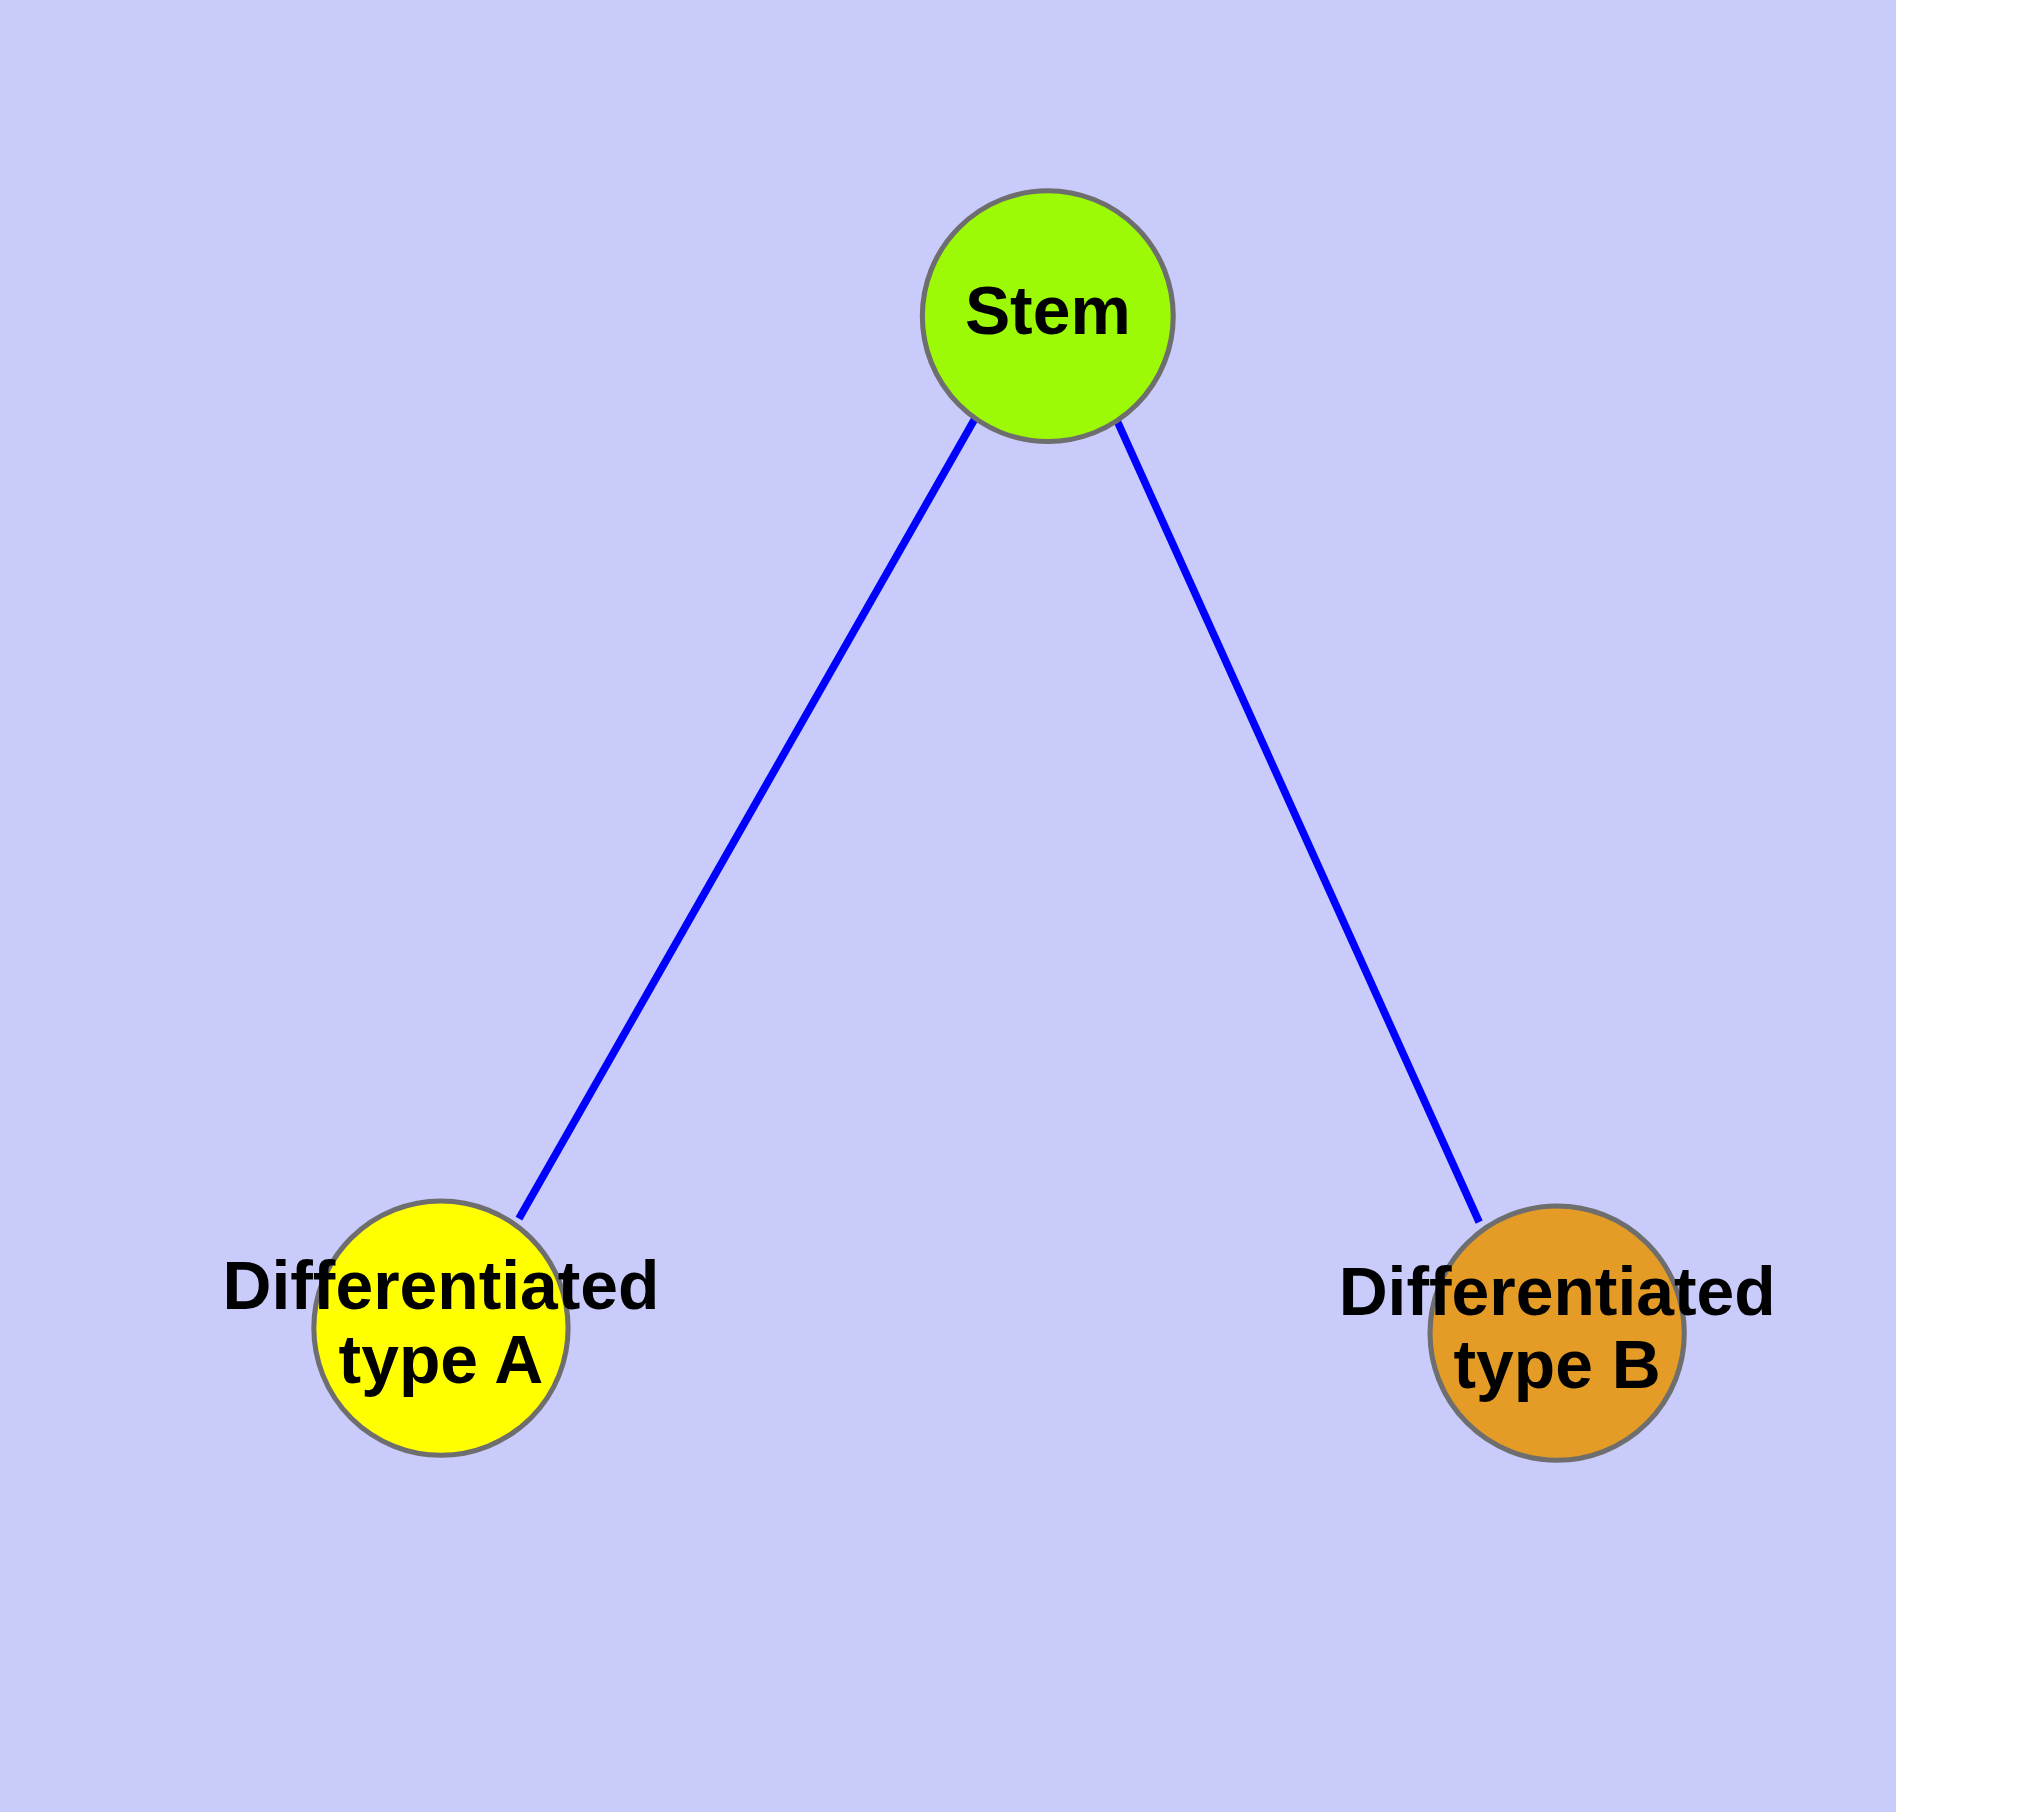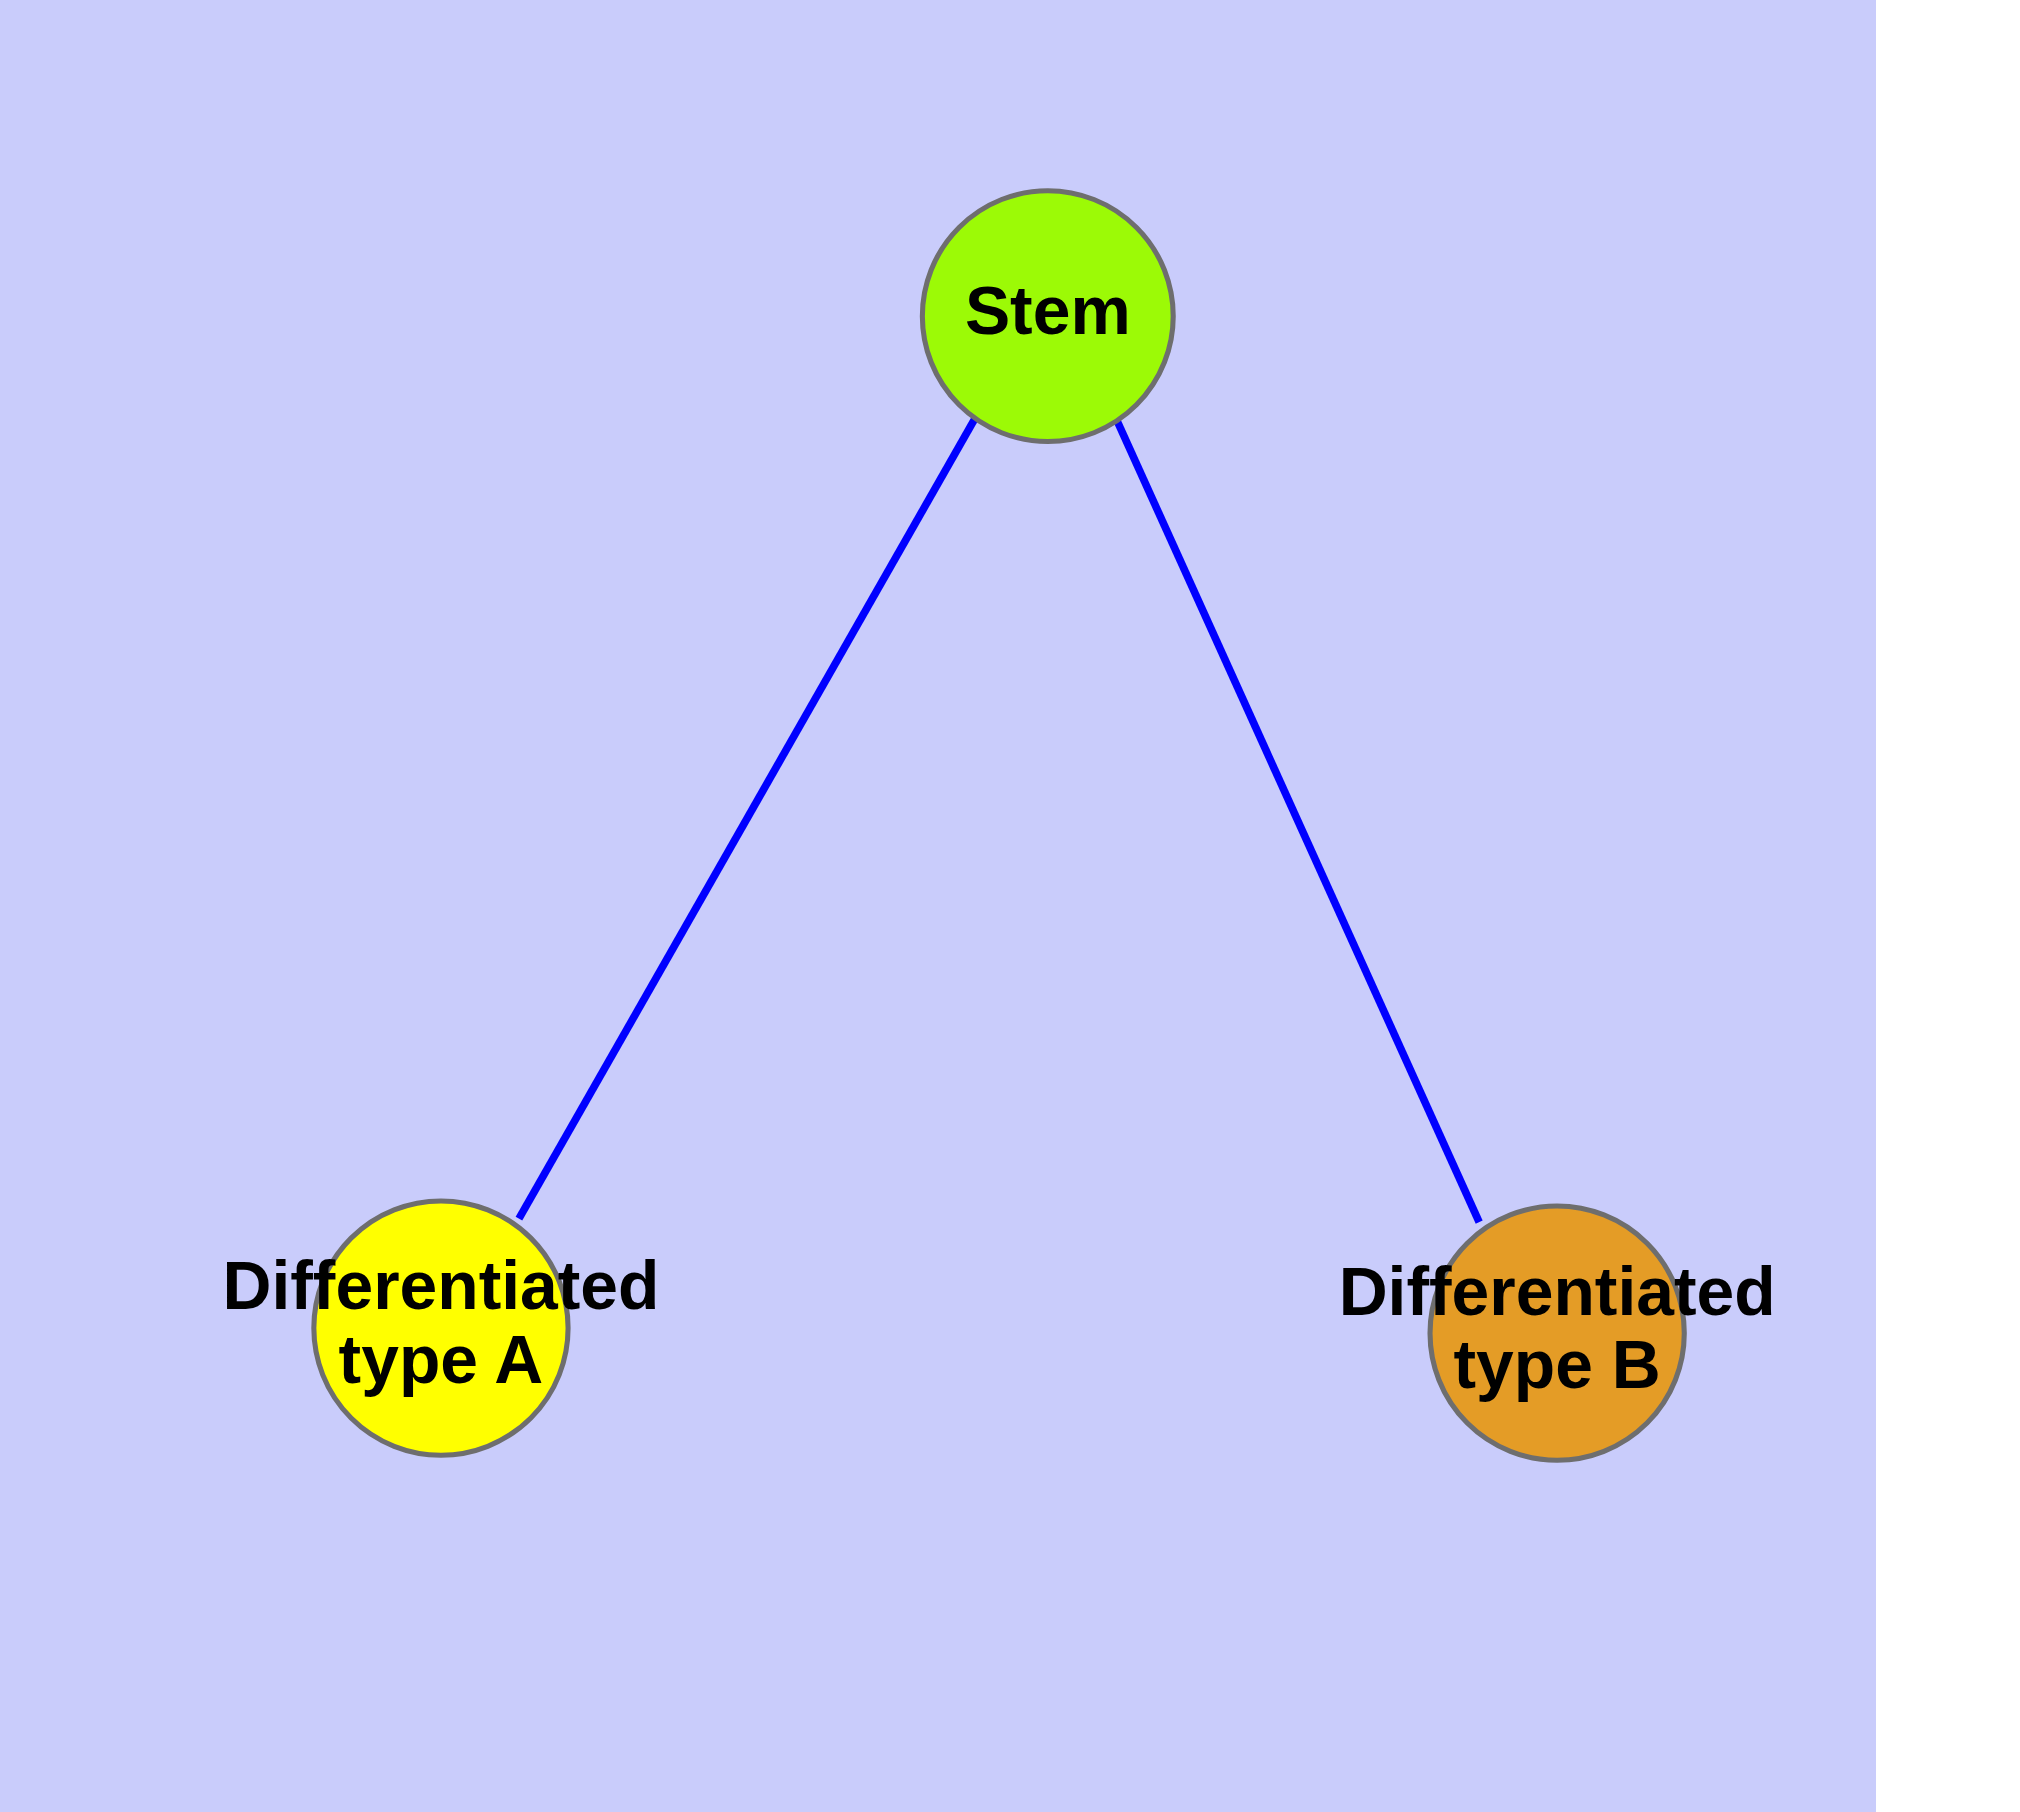--- a/index.html
+++ b/index.html
@@ -27,21 +27,21 @@
     font-family: "Liberation Sans", sans-serif;
     font-weight: bold;
     fill: #000000;
     text-anchor: middle;
     dominant-baseline: middle;
   }
 </style>
 </head>
 <body>
 
-<div id="graph-canvas" style="width: 1876px; height: 1812px; background: rgb(201, 204, 251);">
+<div id="graph-canvas" style="width: 1876px; height: 1812px; background: rgb(201, 204, 251); padding-left: 20px;">
   <svg id="graph-svg" viewBox="0 0 2384 2138" xmlns="http://www.w3.org/2000/svg" style="width: 2021px; height: 1812px;">
     <rect id="bg-rect" x="0" y="0" width="2384" height="2138" fill="#C9CCFB"></rect>
     <g id="edge-layer">
         <line x1="1150" y1="494" x2="612" y2="1438" stroke="#0000FF" stroke-width="9" stroke-linecap="butt"></line>
         <line x1="1318" y1="497" x2="1745" y2="1442" stroke="#0000FF" stroke-width="9" stroke-linecap="butt"></line>
       </g>
     <g id="node-layer">
         <circle cx="1236" cy="373" r="148" fill="#9CFA06" stroke="#6E6E6E" stroke-width="6"></circle>
         <circle cx="520" cy="1567" r="150" fill="#FFFF00" stroke="#6E6E6E" stroke-width="6"></circle>
         <circle cx="1837" cy="1573" r="150" fill="#E49C26" stroke="#6E6E6E" stroke-width="6"></circle>

